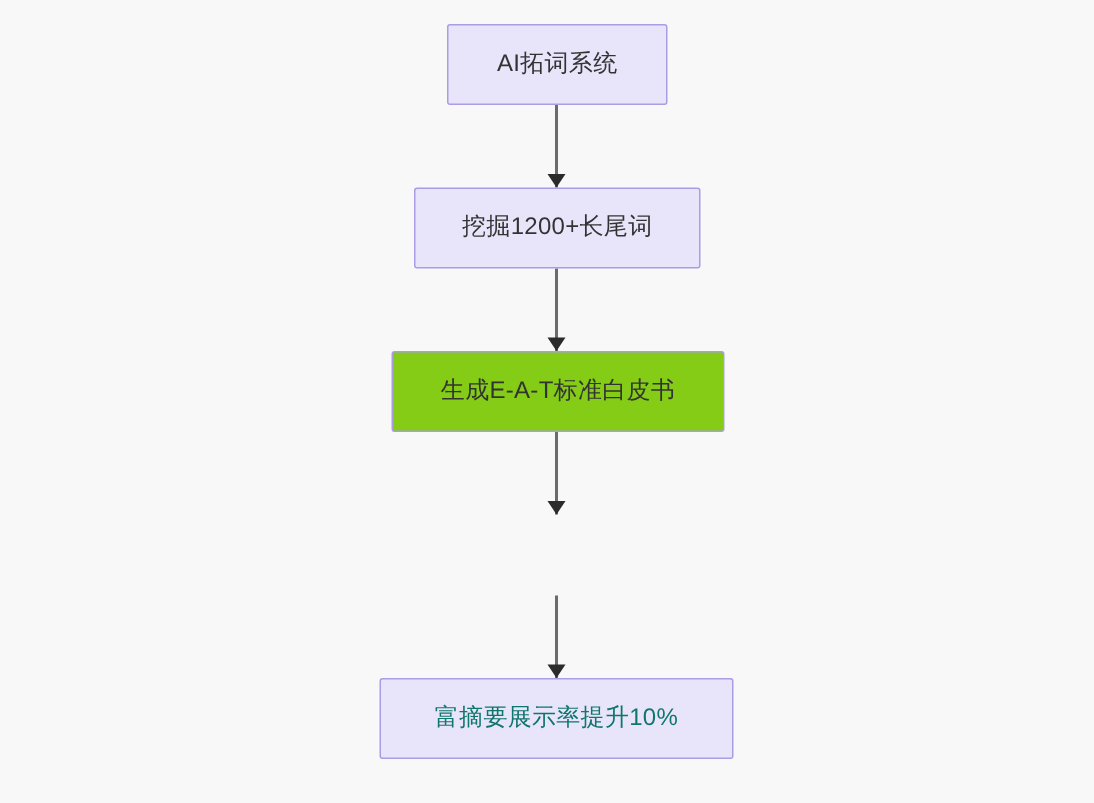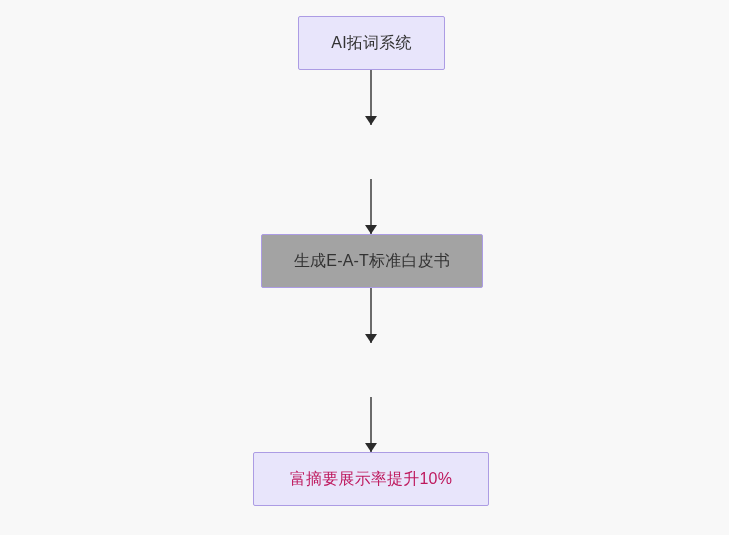--- a/index.html
+++ b/index.html
@@ -78,20 +78,23 @@
     <div class="edge-arrow" style="top: 46px; border-top-color: rgb(43, 43, 43);"></div>
   </div>
   <div class="edge" style="left: 371px; top: 397px;">
     <div class="edge-line" style="height: 55px; background: rgb(107, 107, 107);"></div>
     <div class="edge-arrow" style="top: 46px; border-top-color: rgb(43, 43, 43);"></div>
   </div>
 
   <div class="node" style="left: 298px; top: 16px; width: 147px; height: 54px; background: rgb(232, 229, 251); border-color: rgb(172, 156, 228); color: rgb(51, 51, 51);">
     <span class="node-label">AI拓词系统</span>
   </div>
-  <div class="node" style="left: 261px; top: 234px; width: 222px; height: 54px; background: #a3a3a3; border-color: rgb(172, 156, 228); color: rgb(51, 51, 51);">
+  <div class="node" style="left: 276px; top: 125px; width: 191px; height: 54px; background: rgb(232, 229, 251); border-color: rgb(172, 156, 228); color: rgb(51, 51, 51);">
+    <span class="node-label">挖掘1200+长尾词</span>
+  </div>
+  <div class="node" style="left: 261px; top: 234px; width: 222px; height: 54px; background: #84cc16; border-color: rgb(172, 156, 228); color: rgb(51, 51, 51);">
     <span class="node-label">生成E-A-T标准白皮书</span>
   </div>
-  <div class="node" style="left: 253px; top: 452px; width: 236px; height: 54px; background: rgb(232, 229, 251); border-color: rgb(172, 156, 228); color: #be185d;">
+  <div class="node" style="left: 253px; top: 452px; width: 236px; height: 54px; background: rgb(232, 229, 251); border-color: rgb(172, 156, 228); color: #0f766e;">
     <span class="node-label">富摘要展示率提升10%</span>
   </div>
 
 </div>
 
 </body></html>

